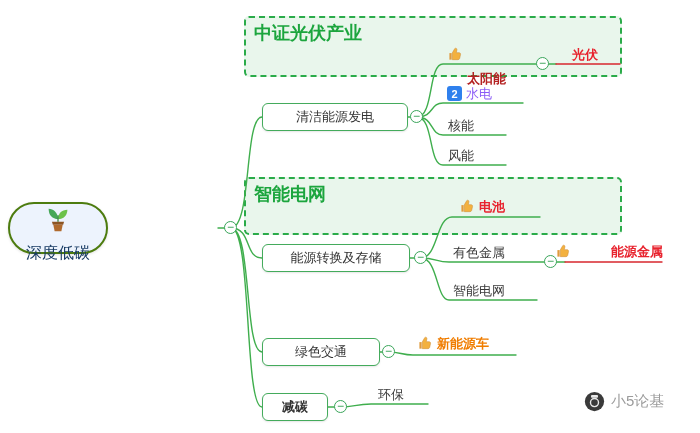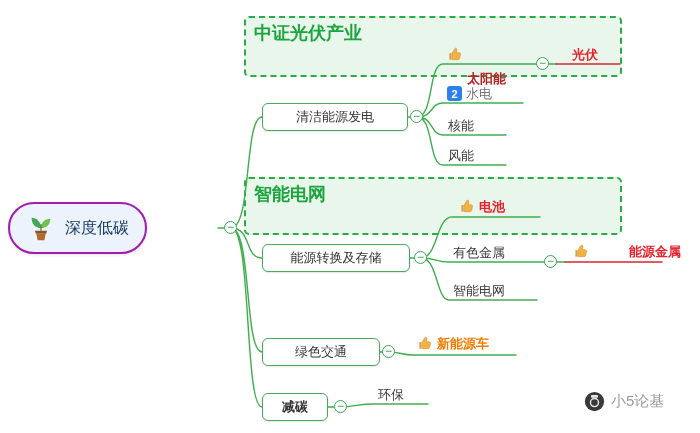--- a/index.html
+++ b/index.html
@@ -4,28 +4,28 @@
 <style>
   html,body{margin:0;padding:0;background:#fff;}
   .canvas{position:relative;width:700px;height:433px;background:#ffffff;overflow:hidden;
           font-family:"Liberation Sans","DejaVu Sans",sans-serif;}
   .links{position:absolute;left:0;top:0;pointer-events:none;}
   .group{position:absolute;background:#e9f6ec;border:2px dashed #2aab49;border-radius:5px;box-sizing:border-box;}
   .group-title{position:absolute;left:8px;top:3px;font-size:18px;font-weight:bold;color:#1ca53e;}
   .topic{position:absolute;background:#fff;border:1.4px solid #44ab5c;border-radius:6px;
          display:flex;align-items:center;justify-content:center;font-size:13px;color:#333;
          box-sizing:border-box;box-shadow:0 1px 2px rgba(0,0,0,.10);cursor:default;}
-  .root-topic{position:absolute;background:#edf3fd;border:2px solid #a21caf;border-radius:26px;
+  .root-topic{position:absolute;background:#edf3fd;border:2px solid #4d7c0f;border-radius:26px;
          display:flex;align-items:center;gap:9px;padding:0 16px;font-size:16px;color:#173a63;
-         box-sizing:border-box;box-shadow:0 1px 3px rgba(0,0,0,.12);}
+         box-sizing:border-box;box-shadow:0 1px 3px rgba(0,0,0,.12);flex-direction:column;}
   .leaf{position:absolute;display:flex;align-items:center;gap:4px;font-size:13px;color:#3a3a3a;height:17px;white-space:nowrap;}
   .bold-red{color:#e8232e;font-weight:bold;}
   .maroon{color:#b42222;font-weight:bold;margin-top:48px;}
   .orange-b{color:#f07d00;font-weight:bold;}
-  .orange{color:#737373;}
+  .orange{color:#8b5cf6;}
   .badge2{width:15px;height:15px;background:#2f80ed;color:#fff;border-radius:3px;font-size:11px;
           font-weight:bold;display:flex;align-items:center;justify-content:center;}
   .minus{position:absolute;width:13px;height:13px;border-radius:50%;background:#fff;border:1px solid #3aa55a;
          color:#2f9e4f;font-size:12px;line-height:1;display:flex;align-items:center;justify-content:center;
          box-sizing:border-box;cursor:pointer;padding-bottom:1px;}
   .icon{display:inline-flex;align-items:center;}
   .watermark{position:absolute;display:flex;align-items:center;gap:6px;color:#9b9b9b;font-size:15px;}
 </style>
 </head>
 <body>
@@ -102,21 +102,21 @@
       <svg viewBox="0 0 16 16" width="15" height="15">
         <path d="M1.5 6.5h2.4v7H1.5z" fill="#e09b3d"></path>
         <path d="M4.6 13.5h6.1c.9 0 1.6-.6 1.8-1.4l.9-4.2c.2-1-.6-1.9-1.6-1.9H8.9l.6-2.9C9.7 2 9 1.2 8.1 1.2c-.4 0-.8.2-1 .6L4.6 6.2z" fill="#f3b13f" stroke="#c9842f" stroke-width=".5"></path>
       </svg>
     </span>
     <span class="bold-red">电池</span>
   </div>
   <div class="leaf" style="left:453px;top:244px;">
     <span>有色金属</span>
   </div>
-  <div class="leaf" style="left:574px;top:243px;gap:40px;">
+  <div class="leaf" style="left:556px;top:243px;gap:40px;">
     <span class="icon">
       <svg viewBox="0 0 16 16" width="15" height="15">
         <path d="M1.5 6.5h2.4v7H1.5z" fill="#e09b3d"></path>
         <path d="M4.6 13.5h6.1c.9 0 1.6-.6 1.8-1.4l.9-4.2c.2-1-.6-1.9-1.6-1.9H8.9l.6-2.9C9.7 2 9 1.2 8.1 1.2c-.4 0-.8.2-1 .6L4.6 6.2z" fill="#f3b13f" stroke="#c9842f" stroke-width=".5"></path>
       </svg>
     </span>
     <span class="bold-red">能源金属</span>
   </div>
   <div class="leaf" style="left:453px;top:282px;">
     <span>智能电网</span>

